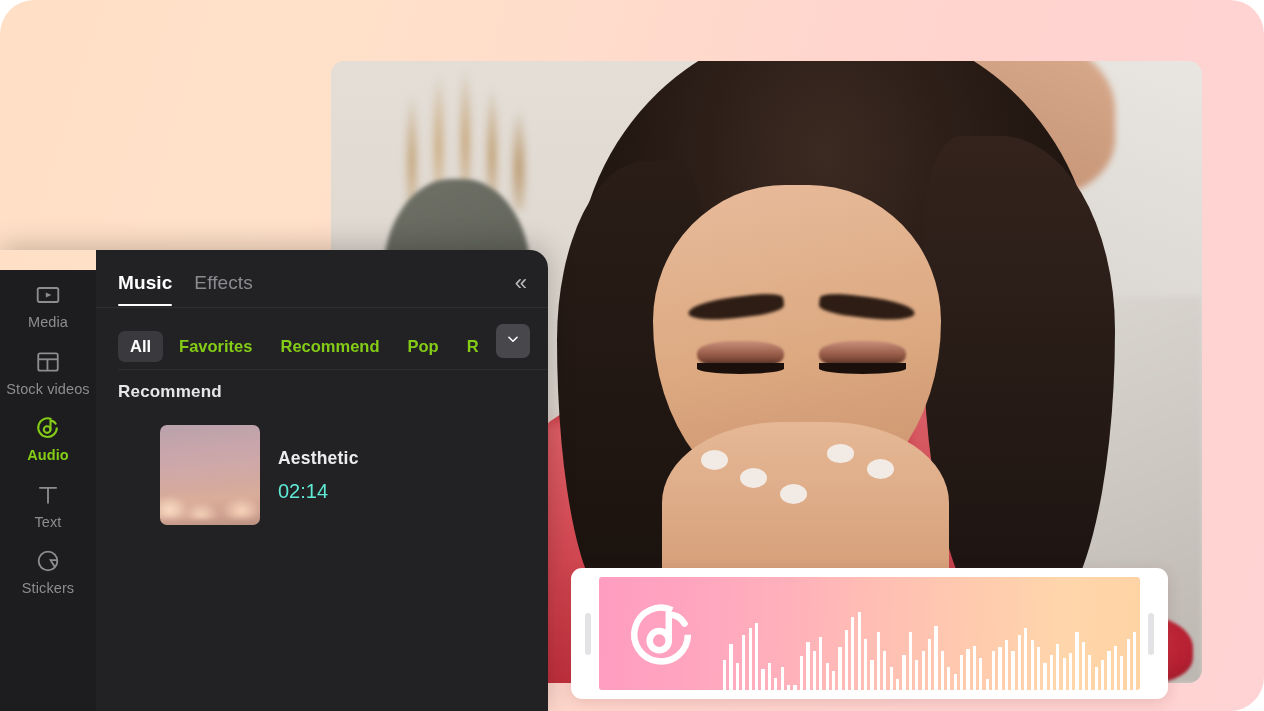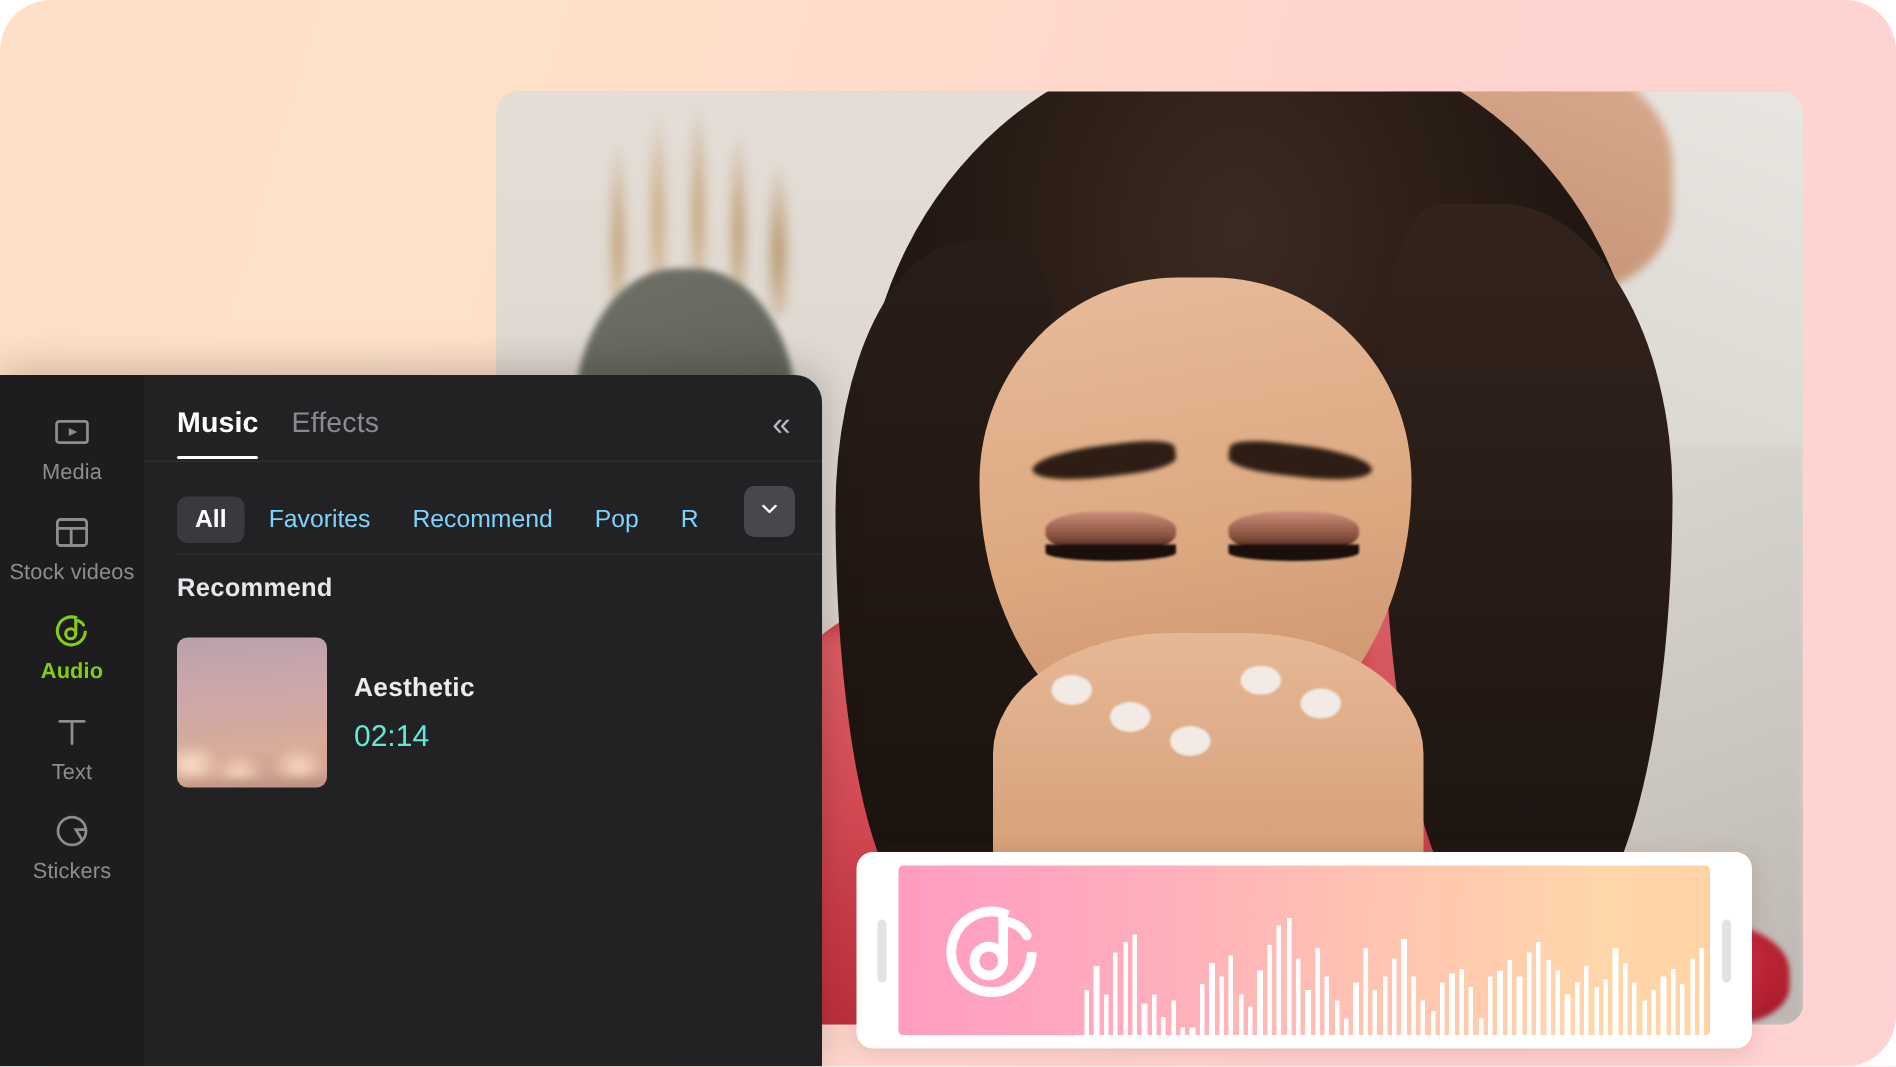--- a/index.html
+++ b/index.html
@@ -164,22 +164,23 @@
     width: 548px; height: 461px;
     border-top-right-radius: 18px;
     overflow: hidden;
     display: flex;
     box-shadow: 0 -4px 28px rgba(0,0,0,.22);
   }
 
   .rail {
     width: 96px;
     background: #1d1d1f;
-    padding-top: 16px;
+    padding-top: 3px;
     flex: 0 0 96px;
+    margin-top: 20px;
   }
 
   .rail-item {
     display: flex;
     flex-direction: column;
     align-items: center;
     gap: 6px;
     padding: 9px 4px 9px;
     cursor: pointer;
     color: #8d8d90;
@@ -248,25 +249,26 @@
     display: flex;
     align-items: center;
     gap: 4px;
     padding: 18px 0 0 22px;
     position: relative;
     height: 62px;
     overflow: hidden;
   }
   .chip {
     font-size: 16.5px;
-    color: #7dd3fc;
+    color: #84cc16;
     padding: 6px 12px;
     border-radius: 7px;
     white-space: nowrap;
     cursor: pointer;
+    font-weight: bold;
   }
   .chip.active {
     background: #3a3a3e;
     color: #ffffff;
     font-weight: 700;
   }
   .chip-more {
     position: absolute;
     right: 18px;
     top: 18px;
@@ -296,20 +298,21 @@
     letter-spacing: .2px;
   }
 
   .track-list { padding: 14px 0 0 22px; }
   .track {
     display: flex;
     align-items: center;
     gap: 18px;
     padding: 9px 0;
     cursor: pointer;
+    margin-left: 42px;
   }
   .thumb {
     width: 100px; height: 100px;
     border-radius: 7px;
     overflow: hidden;
     flex: 0 0 100px;
     position: relative;
   }
   .thumb-a {
     background: linear-gradient(175deg,

